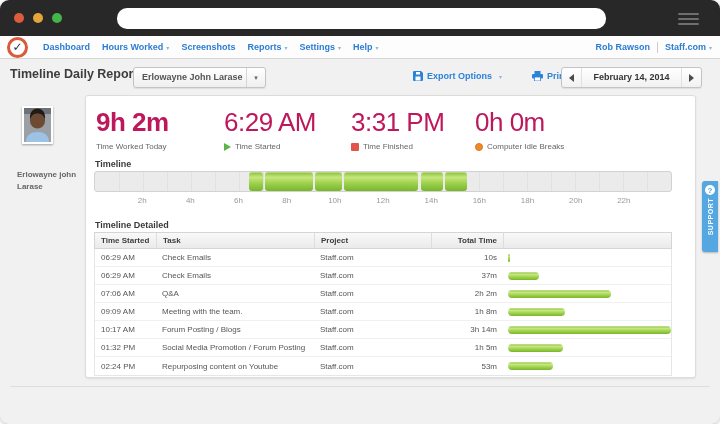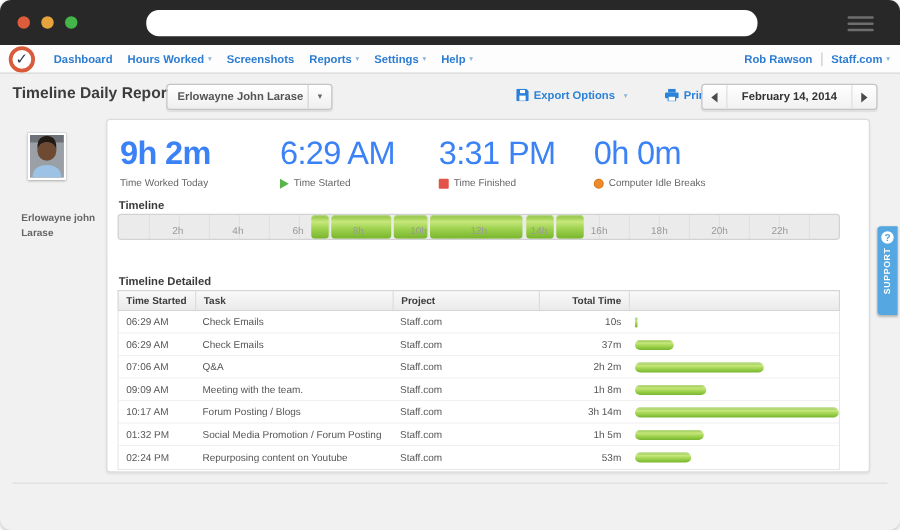--- a/index.html
+++ b/index.html
@@ -39,32 +39,32 @@
   .dp-label { flex:1; text-align:center; font-size:9px; font-weight:bold; color:#333; line-height:19px; }
 
   
   .profile { position:absolute; left:0; top:95px; width:85px; }
   .avatar { margin:11px 0 0 22px; width:31px; height:38px; border:2px solid #fff; box-shadow:0 1px 2px rgba(0,0,0,.35); background:#8a8f95; }
   .profile-name { margin:25px 0 0 17px; font-size:8px; font-weight:bold; color:#666; line-height:1.5; }
 
   
   .card { position:absolute; left:85px; top:95px; width:611px; height:283px; background:#fff; border:1px solid #dcdcdc; border-radius:3px; box-shadow:0 1px 2px rgba(0,0,0,.08); }
   .stat { position:absolute; top:11px; }
-  .stat-value { font-size:26px; color:#3b82f6; letter-spacing:-0.5px; font-weight:400; white-space:nowrap; }
+  .stat-value { font-size:26px; color:#be185d; letter-spacing:-0.5px; font-weight:400; white-space:nowrap; }
   .stat-value.bold { font-weight:bold; }
   .stat-label { margin-top:4px; font-size:8px; color:#666; display:flex; align-items:center; gap:4px; white-space:nowrap; }
   .play-icon { width:0; height:0; border-left:7px solid #58b547; border-top:4px solid transparent; border-bottom:4px solid transparent; }
   .stop-icon { width:8px; height:8px; background:#e2544a; border-radius:1px; }
   .idle-icon { width:8px; height:8px; background:#ef8a2a; border:1px solid #d97a1e; border-radius:50%; }
 
   .section-label { position:absolute; left:9px; font-size:9px; font-weight:bold; color:#3a3a3a;text-align:center; }
   .timeline-bar { position:absolute; left:8px; top:75px; width:578px; height:21px; background:#ebebeb; border:1px solid #d2d2d2; border-radius:3px; overflow:hidden; }
   .tl-grid { position:absolute; top:0; bottom:0; width:1px; background:rgba(0,0,0,.04); }
   .tl-seg { position:absolute; top:0; bottom:0; border-radius:3px; background:linear-gradient(180deg,#86bd37 0%,#c7e77c 28%,#9cd14c 60%,#79b52e 100%); box-shadow:inset 0 1px 0 rgba(255,255,255,.35); }
-  .tick-row { position:absolute; left:8px; top:84px; width:578px; height:10px; }
+  .tick-row { position:absolute; left:8px; top:100px; width:578px; height:10px; }
   .tl-tick { position:absolute; font-size:8px; color:#999; transform:translateX(-50%); }
 
   .dtable { position:absolute; left:8px; top:136px; width:578px; }
   .thead { display:flex; height:17px; background:linear-gradient(#f9f9f9,#eaeaea); border:1px solid #d5d5d5; align-items:center; }
   .th { font-size:8px; font-weight:bold; color:#3d3d3d; padding-left:6px; border-left:1px solid #ddd; height:100%; line-height:16px; }
   .th:first-child { border-left:none; }
   .th.num { text-align:right; padding-right:6px; padding-left:0; }
   .tbody { border:1px solid #e6e6e6; border-top:none; }
   .trow { display:flex; height:18px; align-items:center; border-bottom:1px solid #f0f0f0; font-size:8px; color:#555; background:#fff; }
   .trow:last-child { border-bottom:none; }

